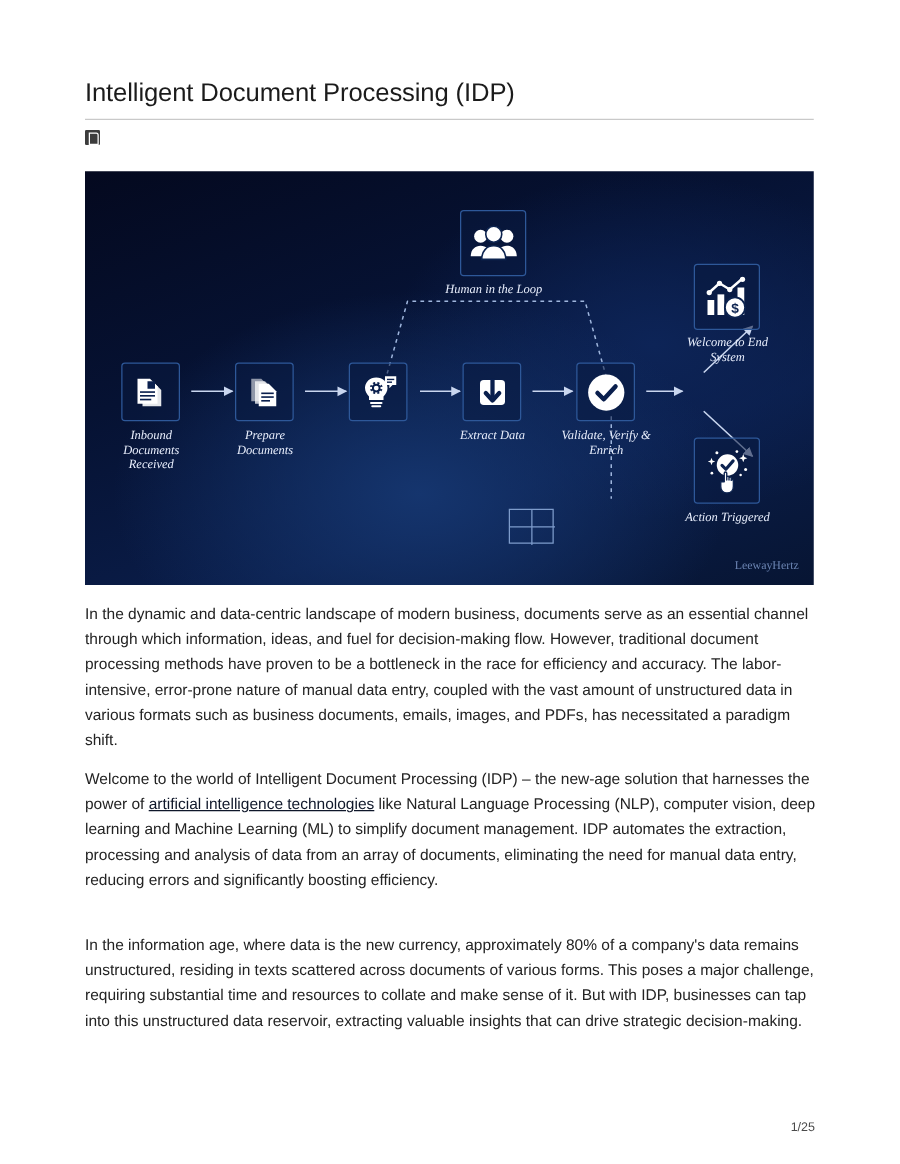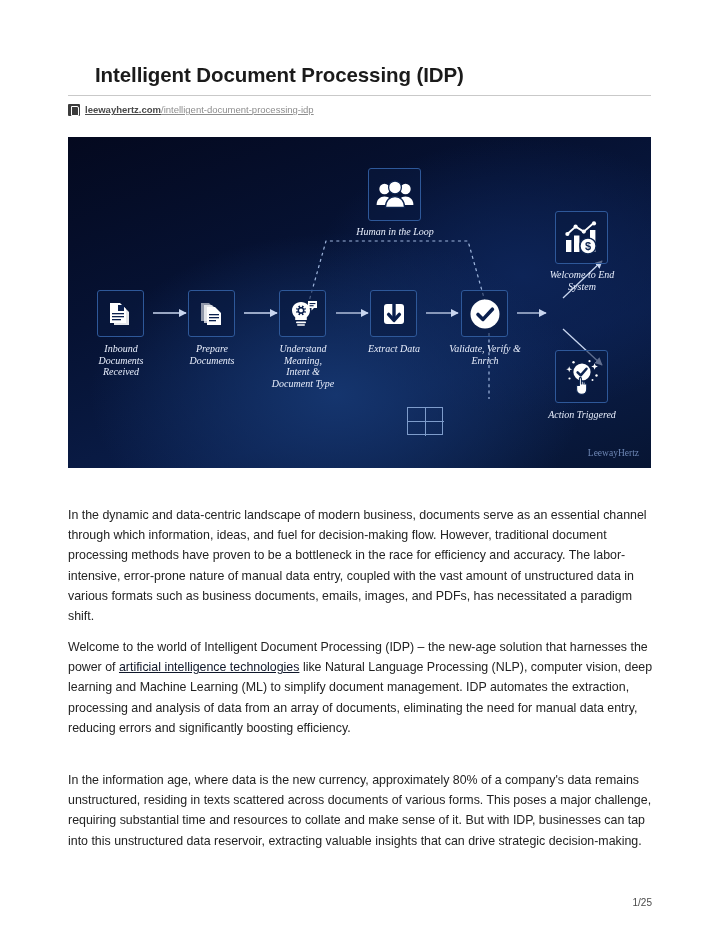--- a/index.html
+++ b/index.html
@@ -21,26 +21,25 @@
     width: 720px; height: 931px;
     background: #ffffff;
   }
 
   
   .doc-title {
     position: absolute;
     left: 68px; top: 62px;
     width: 600px;
     font-size: 20.5px;
-    font-weight: bold;
+    font-weight: normal;
     letter-spacing: -0.1px;
     color: #1b1b1b;
     line-height: 26px;
     white-space: nowrap;
-    margin-left: 27px;
   }
   .title-rule {
     position: absolute;
     left: 68px; top: 95px;
     width: 583px; height: 1px;
     background: #c9c9c9;
   }
   .url-row {
     position: absolute;
     left: 68px; top: 103px;
@@ -130,21 +129,20 @@
 
   
   .para {
     position: absolute;
     left: 68px;
     width: 585px;
     font-size: 12.4px;
     line-height: 20.2px;
     color: #232323;
     text-align: left;
-    margin-top: 24px;
   }
   .para a, .inline-link {
     color: #0f172a;
     text-decoration: underline;
   }
   .pagenum {
     position: absolute;
     right: 68px; top: 897px;
     font-size: 10px;
     color: #4a4a4a;
@@ -153,21 +151,20 @@
 </head>
 <body>
 
 <div class="page">
 
   <div class="doc-title">Intelligent Document Processing (IDP)</div>
   <div class="title-rule"></div>
 
   <div class="url-row">
     <span class="favicon"></span>
-    <span class="url-text"><span class="url-domain">leewayhertz.com</span><span class="url-path">/intelligent-document-processing-idp</span></span>
   </div>
 
   <div class="hero">
 
     <svg width="583" height="331" viewBox="0 0 583 331">
       <defs>
         <marker id="ah" markerWidth="7" markerHeight="7" refX="5.4" refY="3" orient="auto">
           <path d="M0,0 L6,3 L0,6 z" fill="#c9d6ef"></path>
         </marker>
       </defs>
@@ -241,26 +238,20 @@
           <rect x="16.6" y="8" width="1.8" height="2.4" transform="rotate(45 17.5 9.2)"></rect>
           <rect x="9.6" y="14.6" width="1.8" height="2.4" transform="rotate(45 10.5 15.8)"></rect>
         </g>
         <path d="M21,3 L30,3 L30,10 L27,10 L24.5,12.6 L24.5,10 L21,10 Z" fill="#ffffff"></path>
         <g fill="#0a1f4d">
           <rect x="22.6" y="5" width="5.8" height="1.1"></rect>
           <rect x="22.6" y="7.2" width="4" height="1.1"></rect>
         </g>
       </svg>
     </div>
-    <div class="nlabel" style="left:188px; top:206px; width:94px;">
-      <div>Understand</div>
-      <div>Meaning,</div>
-      <div>Intent &amp;</div>
-      <div>Document Type</div>
-    </div>
 
     <div class="node" style="left:302px; top:153px; width:47px; height:47px;">
       <svg width="30" height="30" viewBox="0 0 30 30">
         <rect x="5" y="5" width="20" height="20" rx="3" fill="#ffffff"></rect>
         <path d="M15,4 L15,19" stroke="#0a1f4d" stroke-width="3.4" stroke-linecap="butt"></path>
         <path d="M9.6,15.4 L15,21.4 L20.4,15.4" fill="none" stroke="#0a1f4d" stroke-width="3.4" stroke-linecap="round" stroke-linejoin="round"></path>
       </svg>
     </div>
     <div class="nlabel" style="left:283px; top:206px; width:86px;">
         <div>Extract Data</div>

